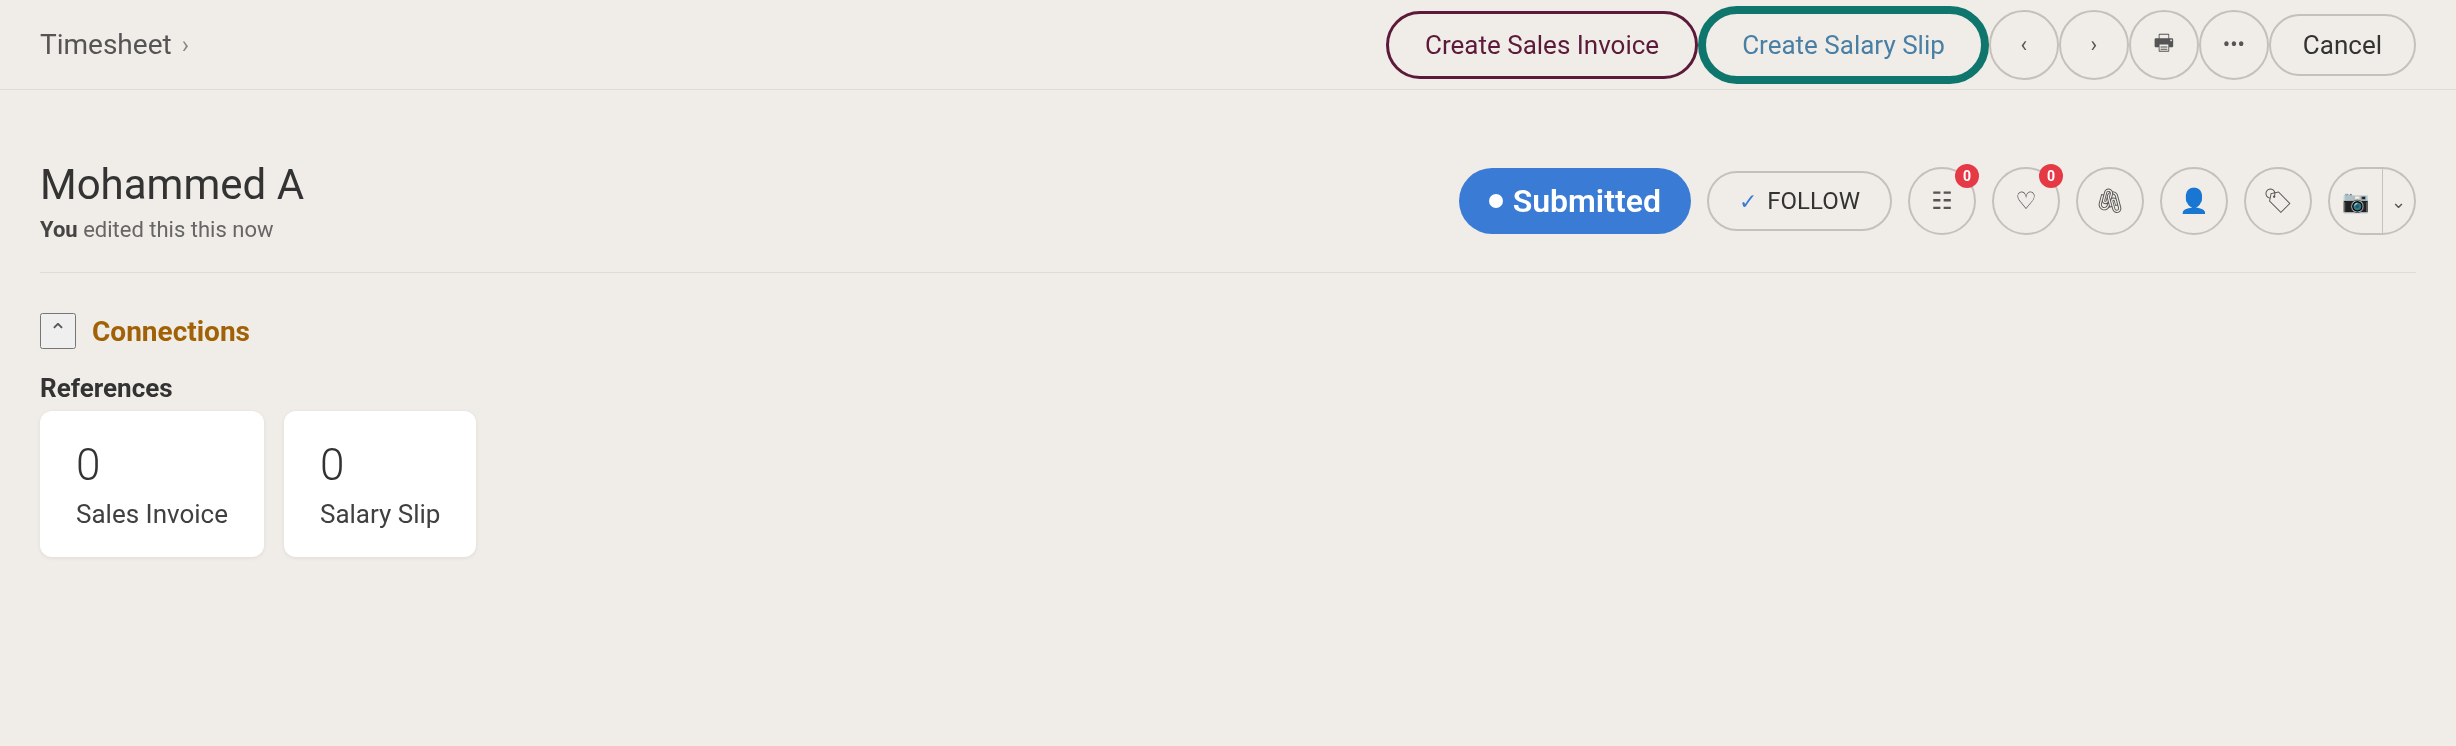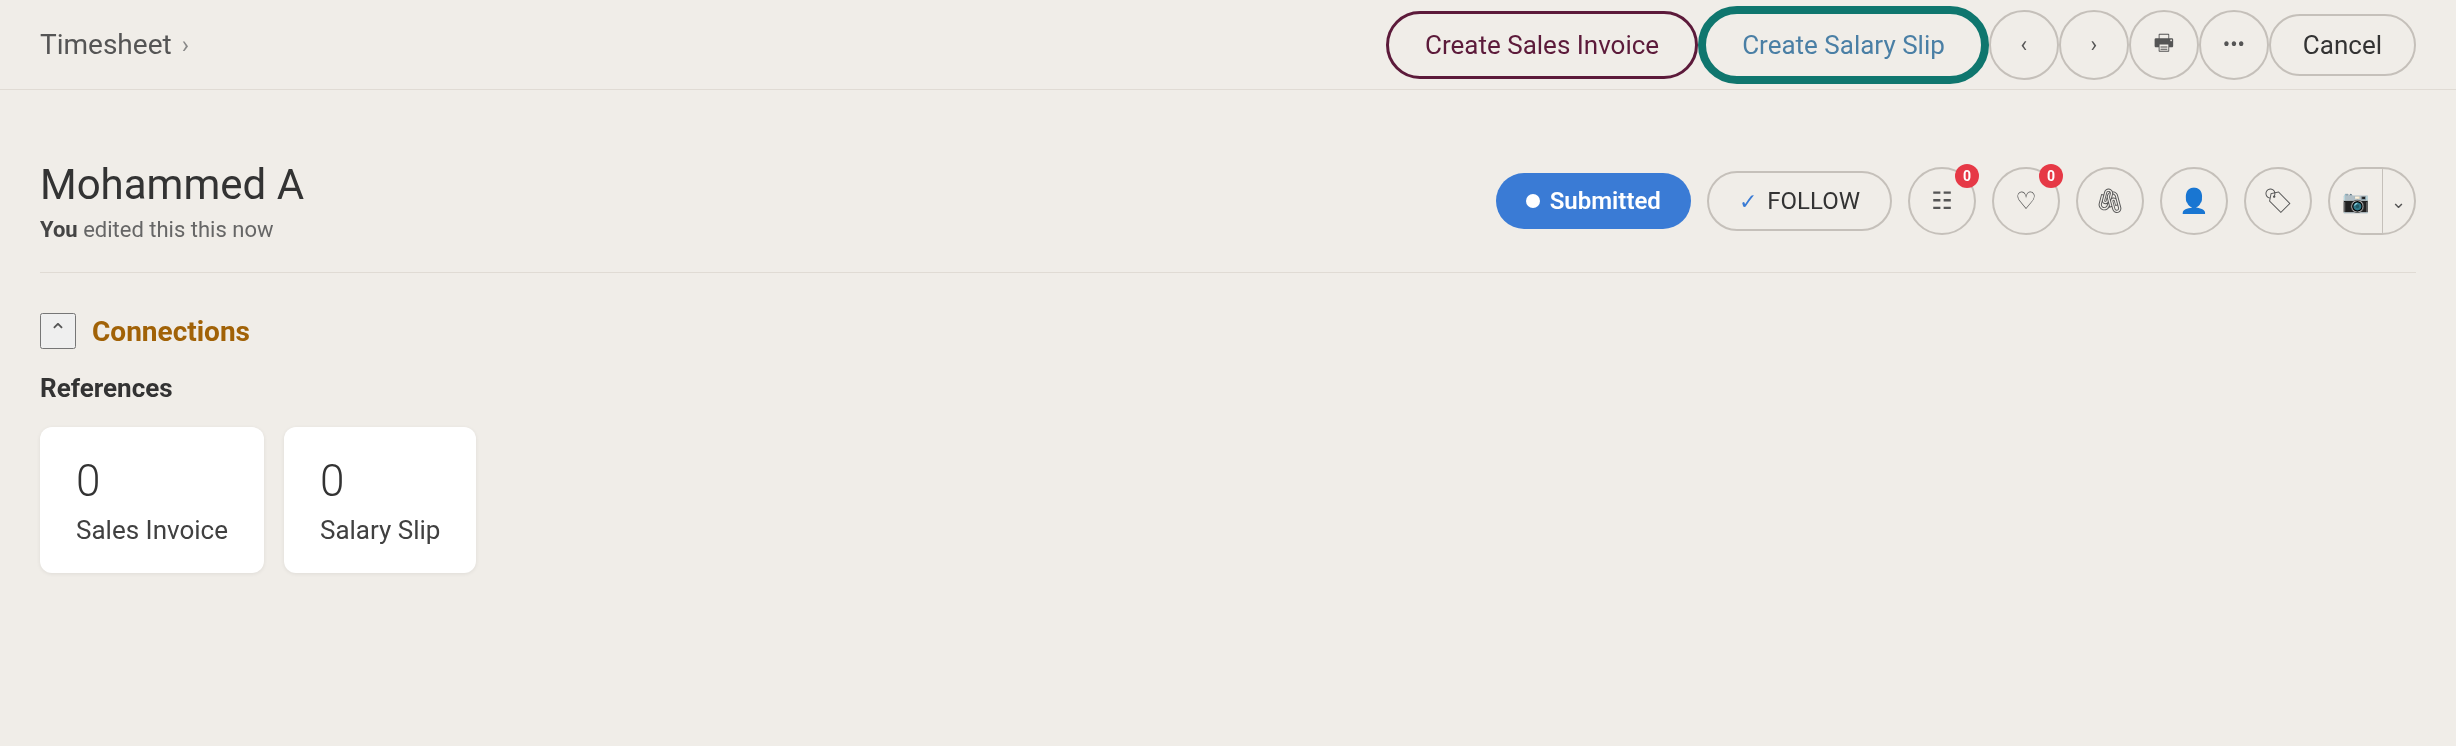--- a/index.html
+++ b/index.html
@@ -134,21 +134,21 @@
     }
 
     .status-badge {
       display: flex;
       align-items: center;
       gap: 10px;
       background: #3a7bd5;
       color: white;
       border-radius: 50px;
       padding: 14px 30px;
-      font-size: 24px;
+      font-size: 32px;
       font-weight: 600;
     }
 
     .status-dot {
       width: 14px;
       height: 14px;
       border-radius: 50%;
       background: white;
     }
 
@@ -226,21 +226,21 @@
     .connections-title {
       font-size: 28px;
       font-weight: 700;
       color: #a16207;
     }
 
     .references-title {
       font-size: 26px;
       font-weight: 700;
       color: #333;
-      margin-bottom: 24px;
+      margin-bottom: 8px;
     }
 
     .reference-cards {
       display: flex;
       gap: 20px;
     }
 
     .reference-card {
       background: white;
       border-radius: 12px;

